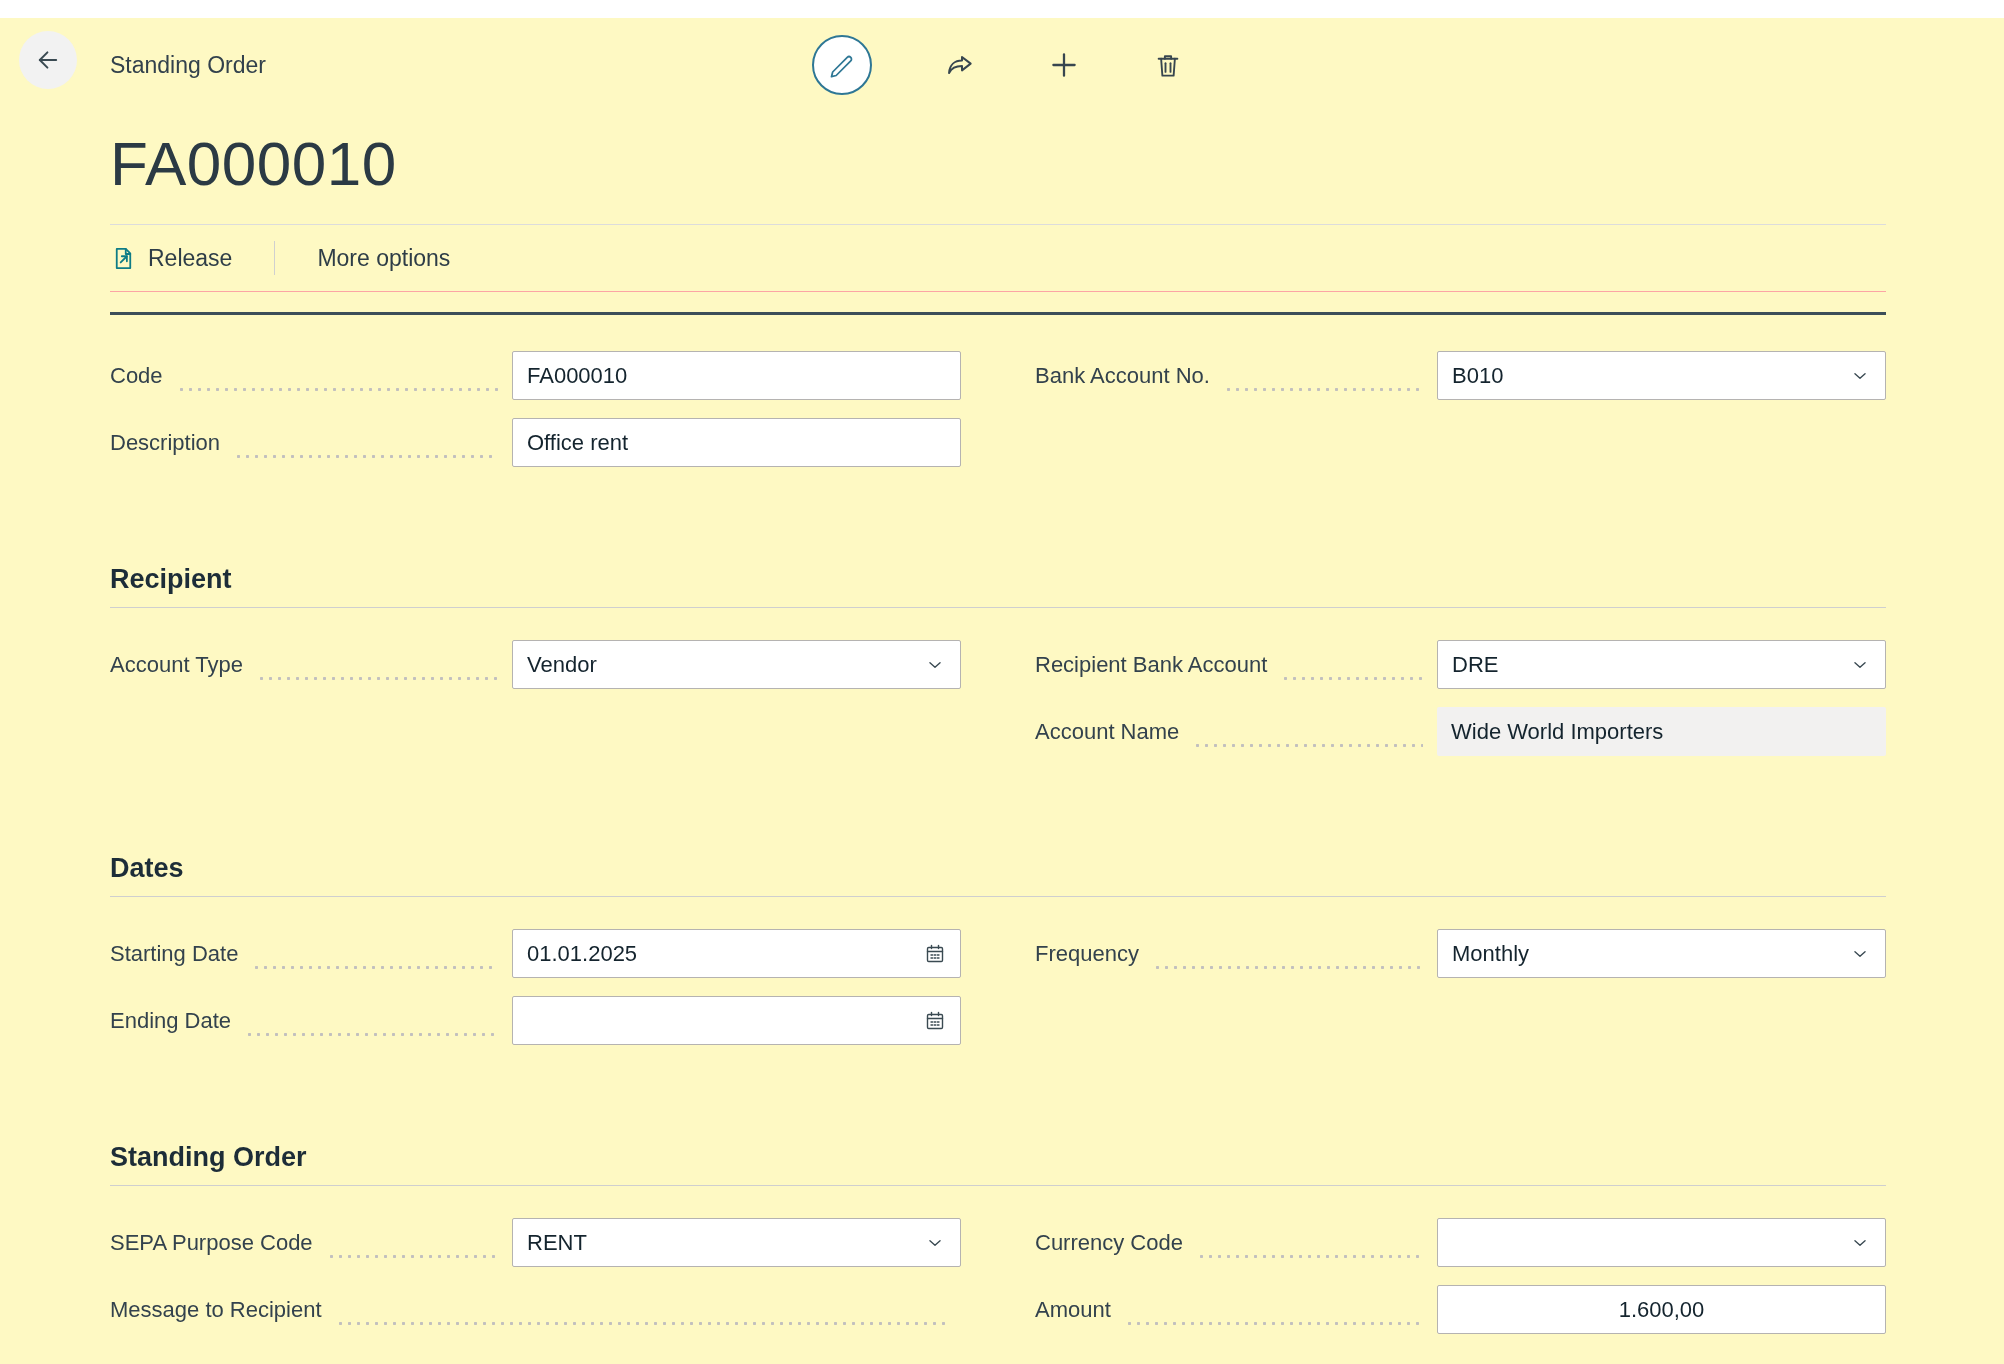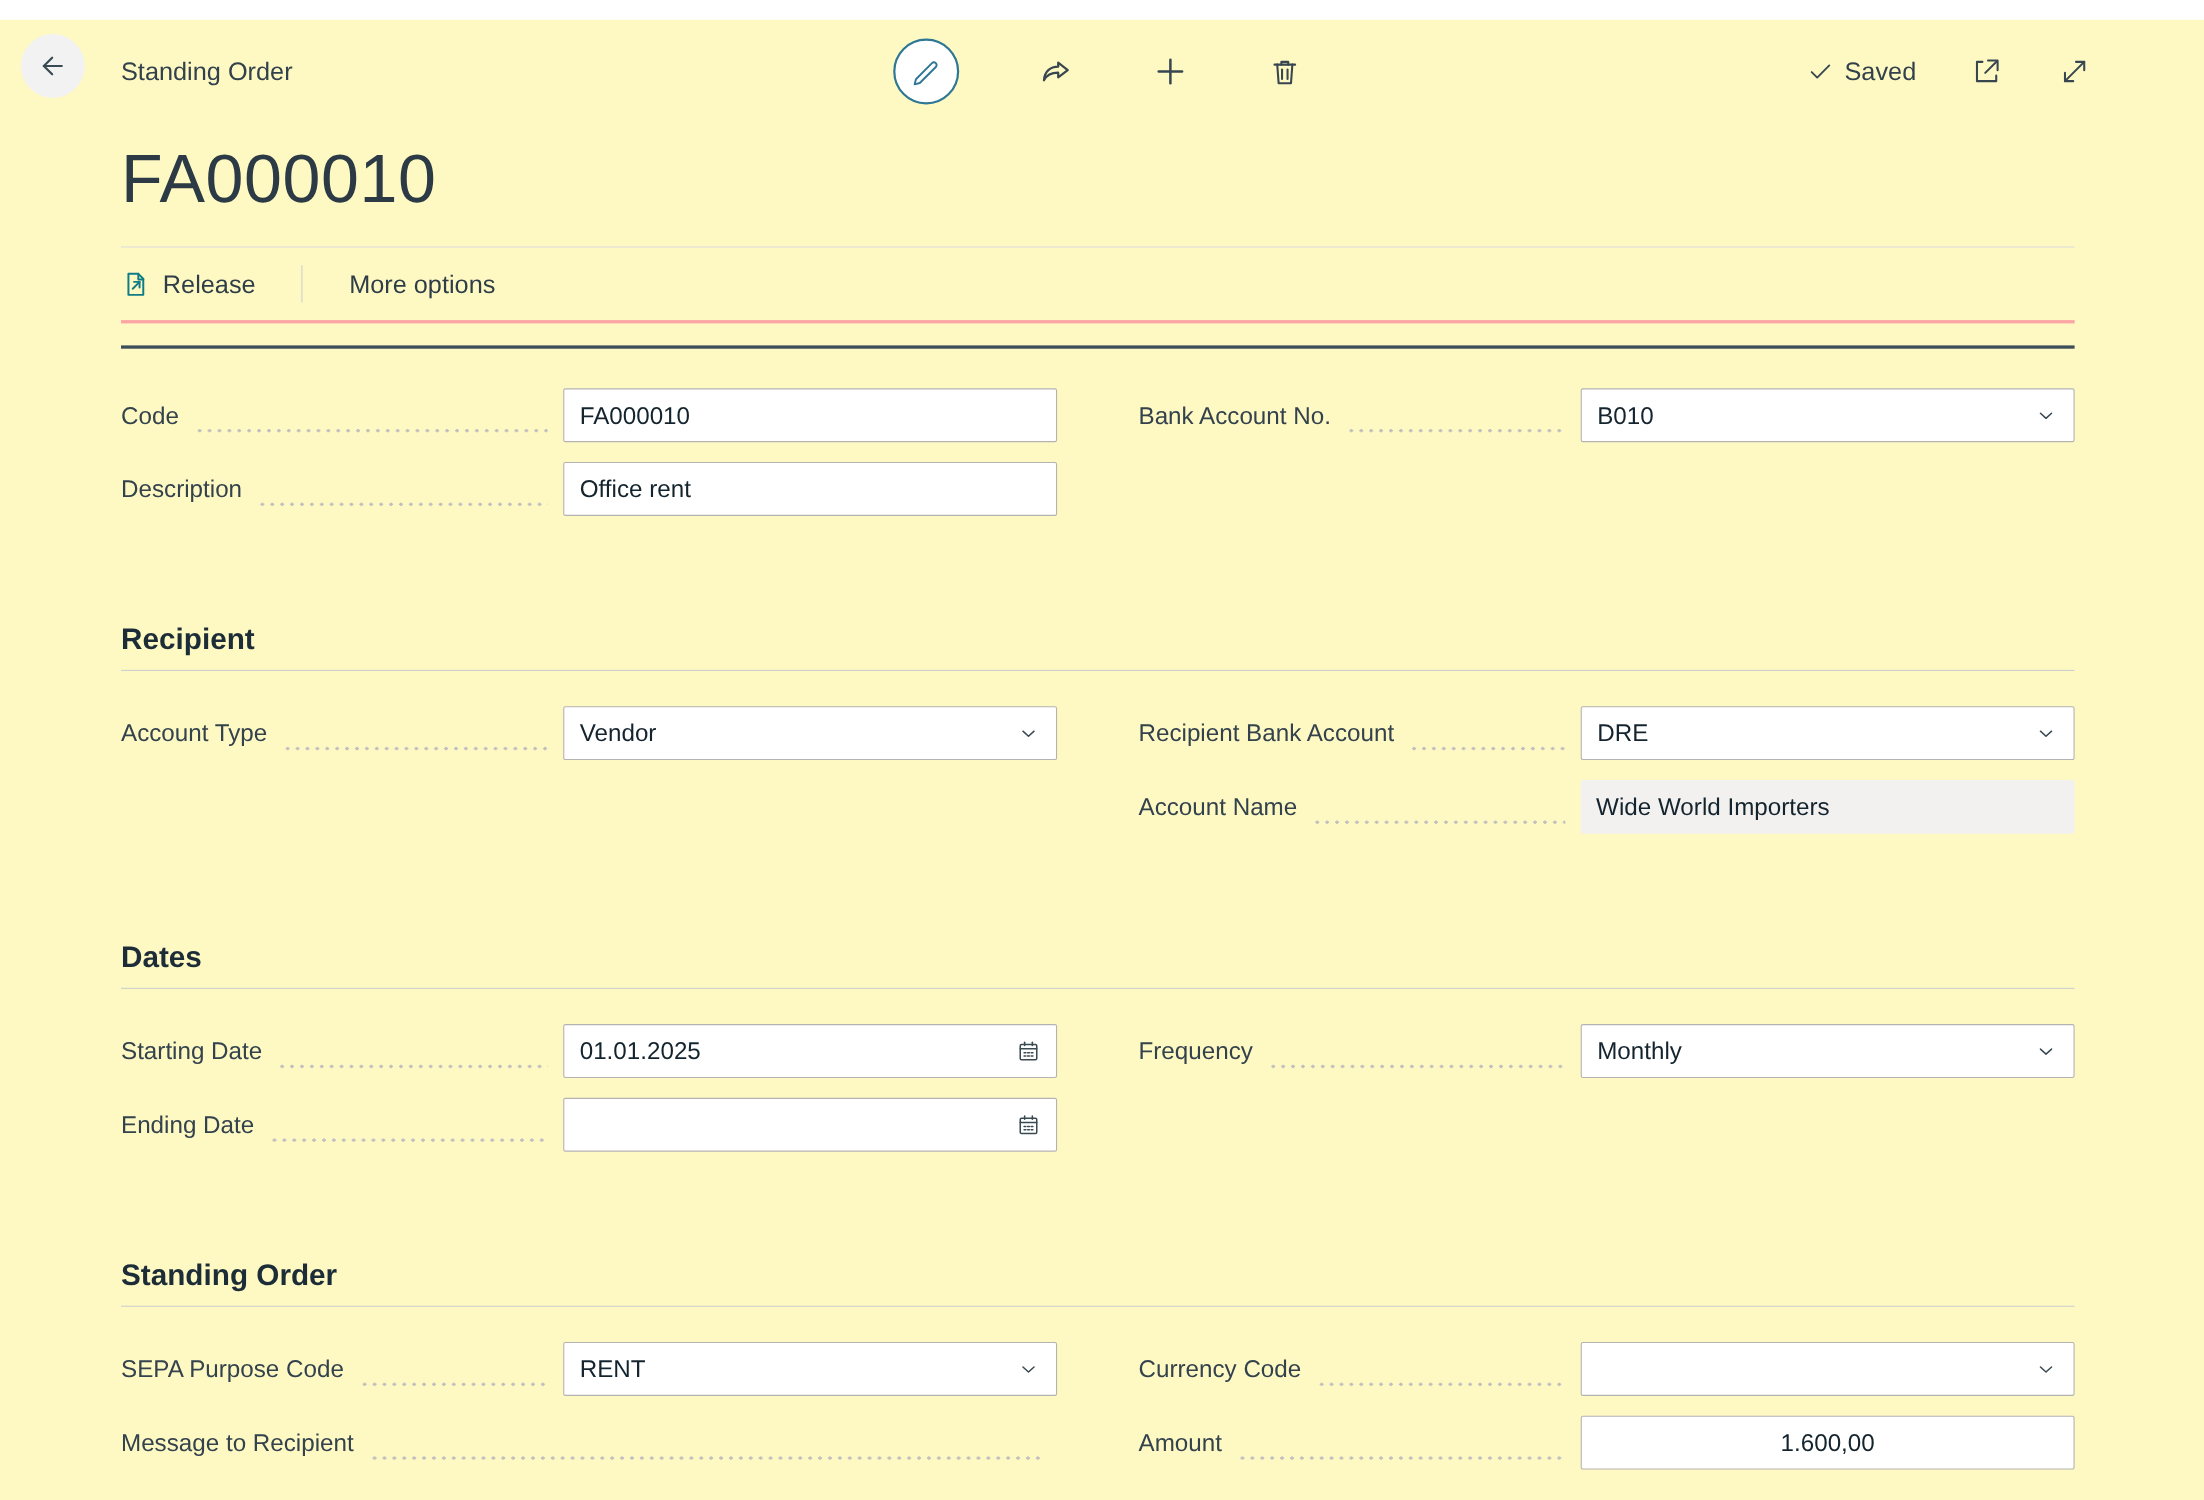--- a/index.html
+++ b/index.html
@@ -28,21 +28,21 @@
     color:#37464f;cursor:pointer;}
   .right-actions{position:absolute;right:102px;top:0;height:94px;display:flex;align-items:center;gap:48px;}
   .saved-group{display:flex;align-items:center;gap:9px;color:#32414c;font-size:23px;}
   .saved-group .bar-icon{width:26px;height:26px;cursor:default;}
 
   
   .content{margin-left:110px;width:1776px;}
   .page-title{font-size:62px;font-weight:400;color:#2b3a44;line-height:72px;margin:16px 0 24px 0;letter-spacing:.5px;}
 
   .rule-light{border-top:1px solid #dcdcdc;height:0;}
-  .action-row{height:66px;display:flex;align-items:center;border-bottom:3px solid #fca5a5;}
+  .action-row{height:66px;display:flex;align-items:center;border-bottom:1px solid #fca5a5;}
   .release-btn{display:flex;align-items:center;gap:11px;font-size:23px;color:#2e3d47;cursor:pointer;}
   .release-icon{width:27px;height:27px;color:#0e7c86;display:flex;align-items:center;justify-content:center;}
   .toolbar-sep{width:1px;height:34px;background:#d0d0d0;margin:0 42px;}
   .more-options{font-size:23px;color:#2e3d47;cursor:pointer;}
   .rule-dark{height:3px;background:#3c4e59;margin-top:20px;}
 
   
   .form{padding-bottom:20px;}
   .section{margin-top:96px;}
   .section.first{margin-top:36px;}
@@ -125,48 +125,20 @@
             <path d="M4.5 7h15"></path>
               <path d="M9.5 7V5h5v2"></path>
               <path d="M6.5 7l1 13.5h9l1-13.5"></path>
               <path d="M10 10.5v7"></path>
               <path d="M14 10.5v7"></path>
           </svg>
         </span>
       </div>
     </div>
 
-    <div class="right-actions">
-      <div class="saved-group">
-        <span class="bar-icon">
-          <svg width="24" height="24" viewBox="0 0 24 24" fill="none" stroke="currentColor" stroke-width="1.7" stroke-linecap="round" stroke-linejoin="round">
-            <path d="M4 12.5l5 5L20 6.5"></path>
-          </svg>
-        </span>
-        <span>Saved</span>
-      </div>
-      <div class="bar-icon">
-        <span>
-          <svg width="30" height="30" viewBox="0 0 24 24" fill="none" stroke="currentColor" stroke-width="1.5" stroke-linecap="round" stroke-linejoin="round">
-            <path d="M9 5H5v14h14v-4"></path>
-              <path d="M13 4h7v7"></path>
-              <path d="M19.5 4.5L11 13"></path>
-          </svg>
-        </span>
-      </div>
-      <div class="bar-icon">
-        <span>
-          <svg width="30" height="30" viewBox="0 0 24 24" fill="none" stroke="currentColor" stroke-width="1.5" stroke-linecap="round" stroke-linejoin="round">
-            <path d="M5 19L19 5"></path>
-              <path d="M13 5h6v6"></path>
-              <path d="M11 19H5v-6"></path>
-          </svg>
-        </span>
-      </div>
-    </div>
   </div>
 
   <div class="content">
 
     <h1 class="page-title">FA000010</h1>
 
     <div class="rule-light"></div>
 
     <div class="action-row">
       <div class="release-btn">

